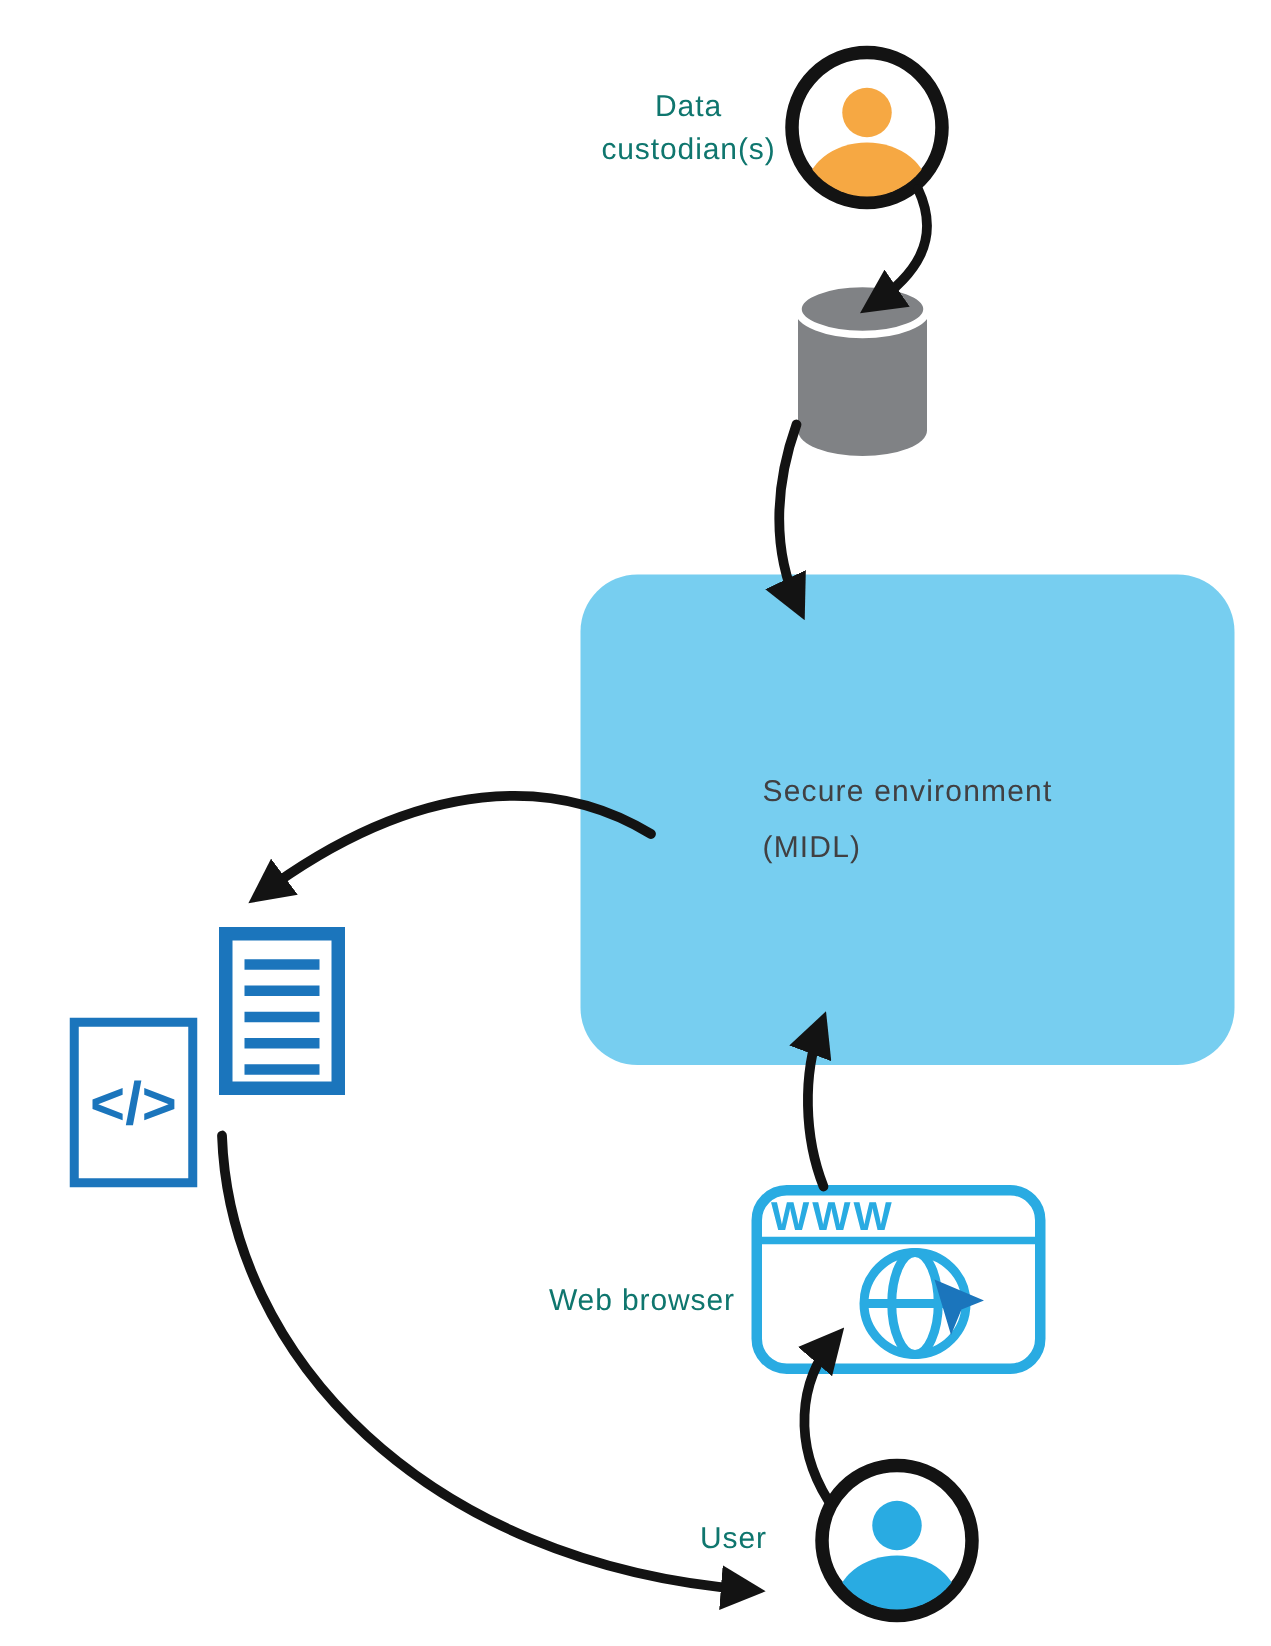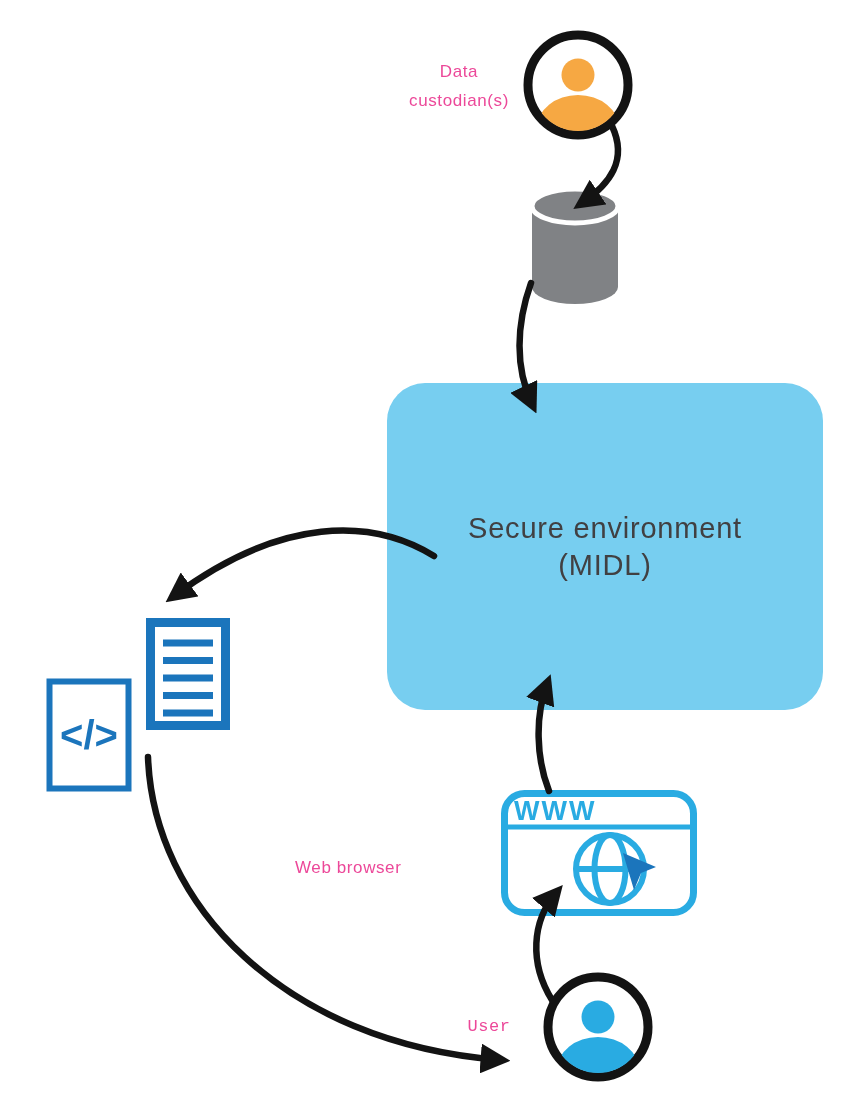--- a/index.html
+++ b/index.html
@@ -2,50 +2,50 @@
 <html><head>
 <meta charset="utf-8">
 <style>
   html,body{margin:0;padding:0;background:#ffffff;}
   .canvas{
     position:relative;width:847px;height:1097px;background:#ffffff;overflow:hidden;
     font-family:"Liberation Sans", sans-serif;color:#414042;
   }
   .lbl{
     position:absolute;white-space:pre-line;text-align:center;
-    font-size:17px;line-height:29px;letter-spacing:.6px;color:#ec4899;
+    font-size:20px;line-height:29px;letter-spacing:.6px;color:#0f766e;
   }
-  .lbl-right{text-align:left;}
+  .lbl-right{text-align:right;}
   .secure-box{
     position:absolute;left:387px;top:383px;width:436px;height:327px;
     background:#77CEF0;border-radius:38px;
     display:flex;align-items:center;justify-content:center;
   }
   .secure-box .lbl-inner{
-    white-space:pre-line;text-align:center;font-size:29px;line-height:37px;
+    white-space:pre-line;font-size:20px;line-height:37px;
     letter-spacing:.8px;color:#414042;
   }
   svg{position:absolute;display:block;}
   #arrows{left:0;top:0;z-index:6;pointer-events:none;}
   .icon-svg{z-index:3;}
 </style>
 </head>
 <body>
 
 <div class="canvas">
 
   <div class="secure-box">
     <div class="lbl-inner">Secure environment
 (MIDL)</div>
   </div>
 
   <div class="lbl" style="left:375px;top:57px;width:168px;">Data
 custodian(s)</div>
   <div class="lbl lbl-right" style="left:295px;top:853px;width:195px;">Web browser</div>
-  <div class="lbl" style="left:443px;top:1012px;width:92px;font-family:Liberation Mono, monospace;">User</div>
+  <div class="lbl" style="left:443px;top:1012px;width:92px;">User</div>
 
   <svg class="icon-svg" style="left:520px;top:27px;" width="116" height="116" viewBox="0 0 116 116">
     <defs>
         <clipPath id="clipCust">
           <circle cx="58" cy="58" r="46"></circle>
         </clipPath>
       </defs>
     <circle cx="58" cy="58" r="50" fill="#ffffff" stroke="#131313" stroke-width="9"></circle>
     <g clip-path="url(#clipCust)">
       <circle cx="58" cy="48" r="16.5" fill="#F6A843"></circle>

